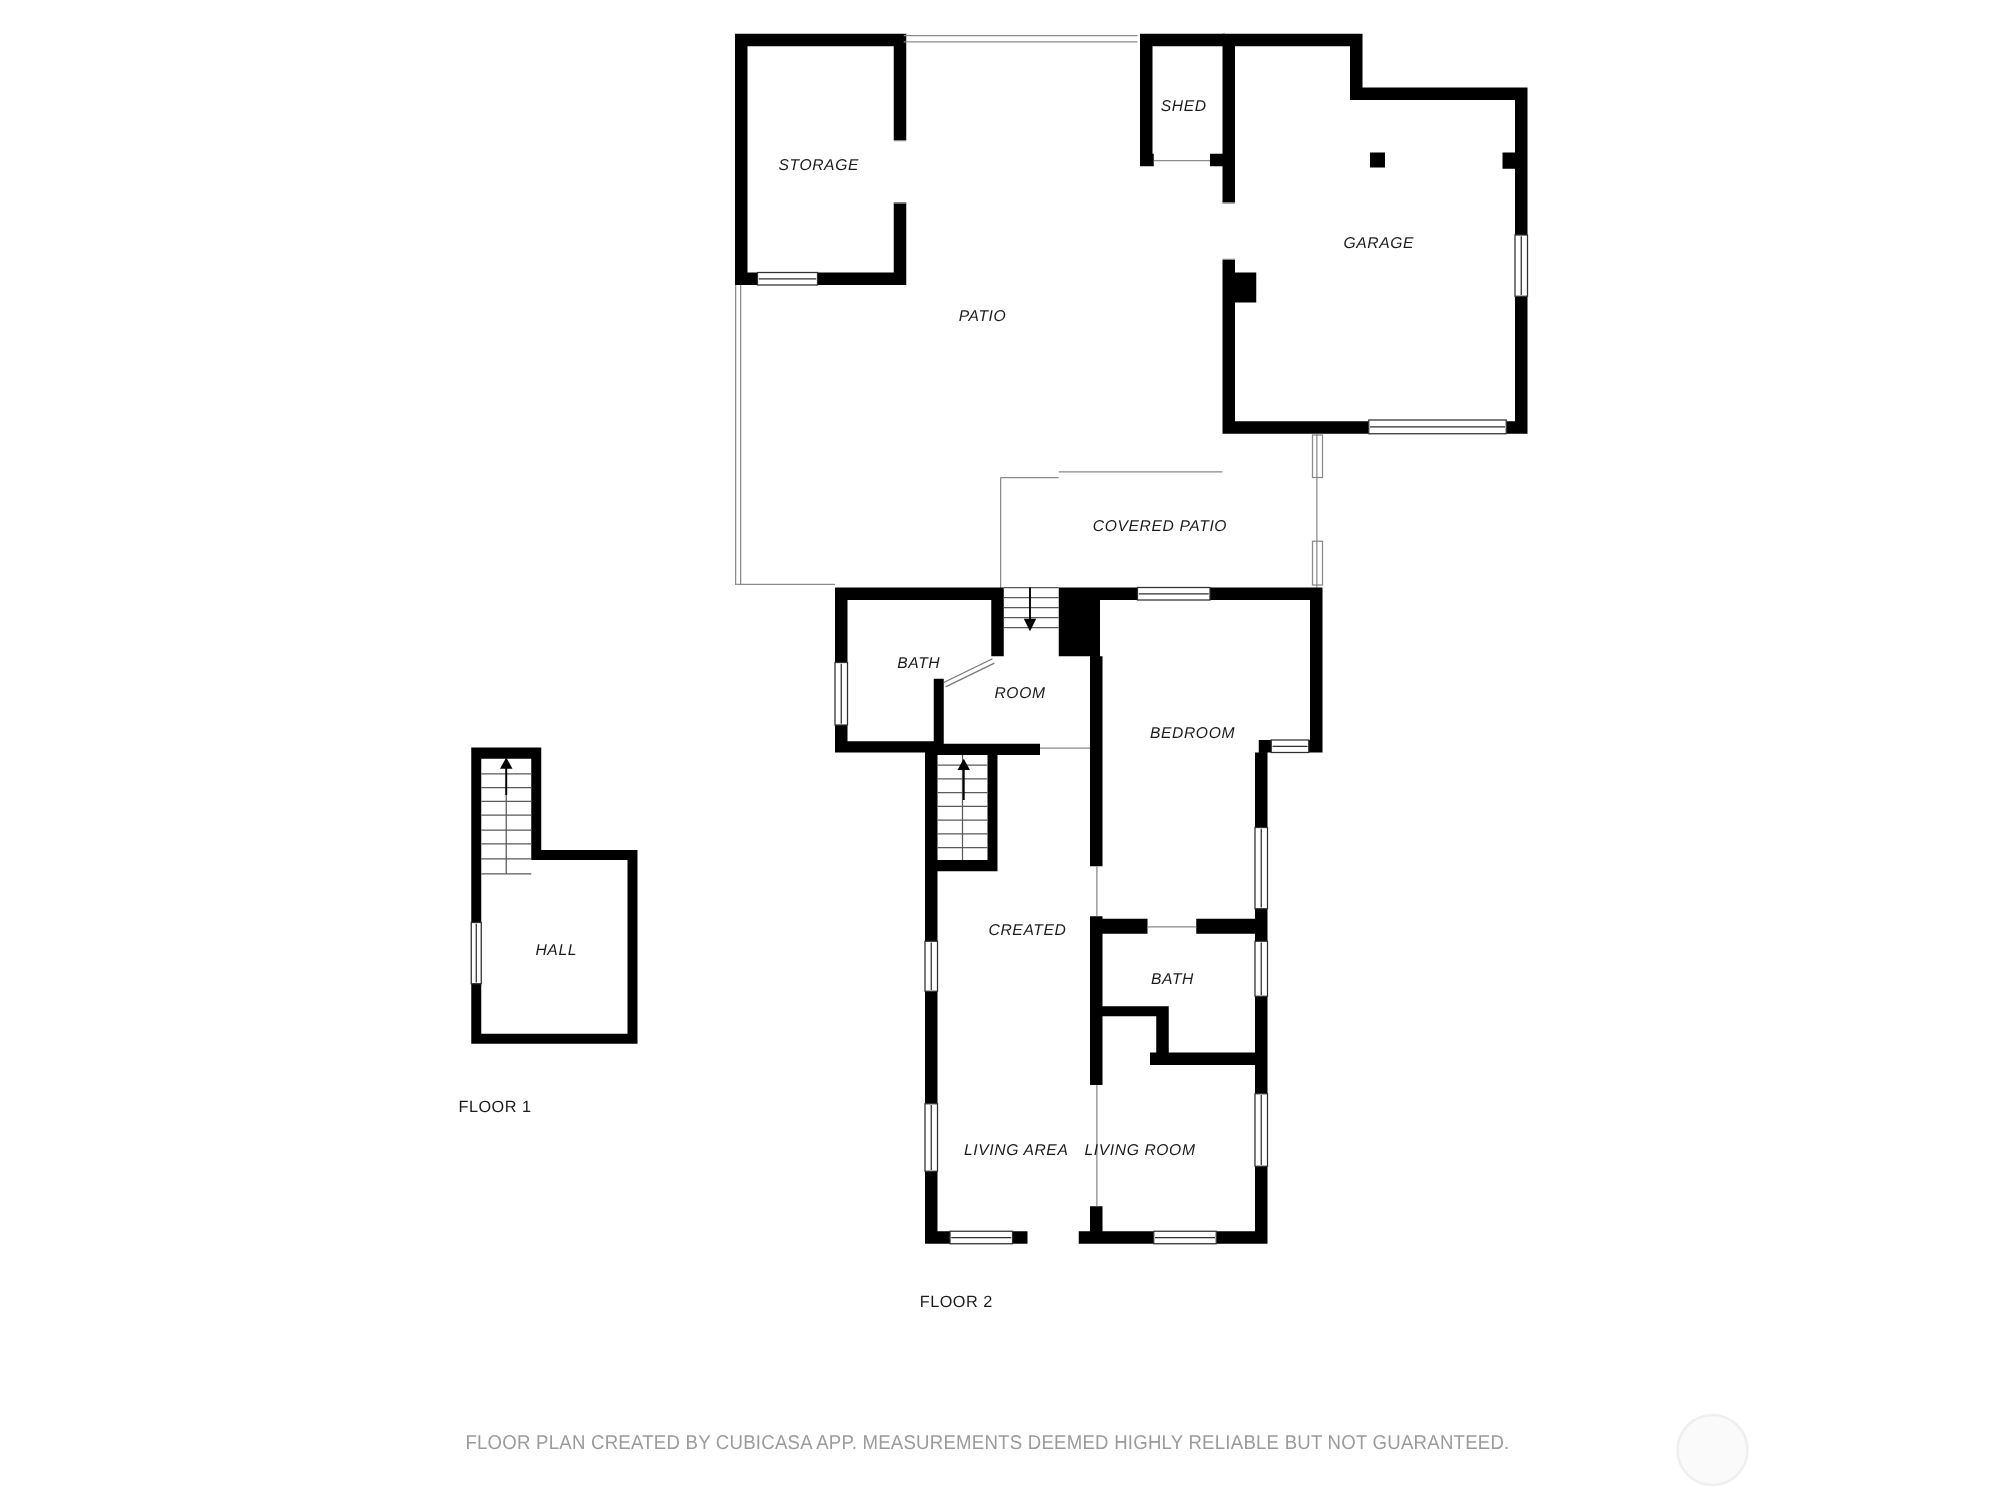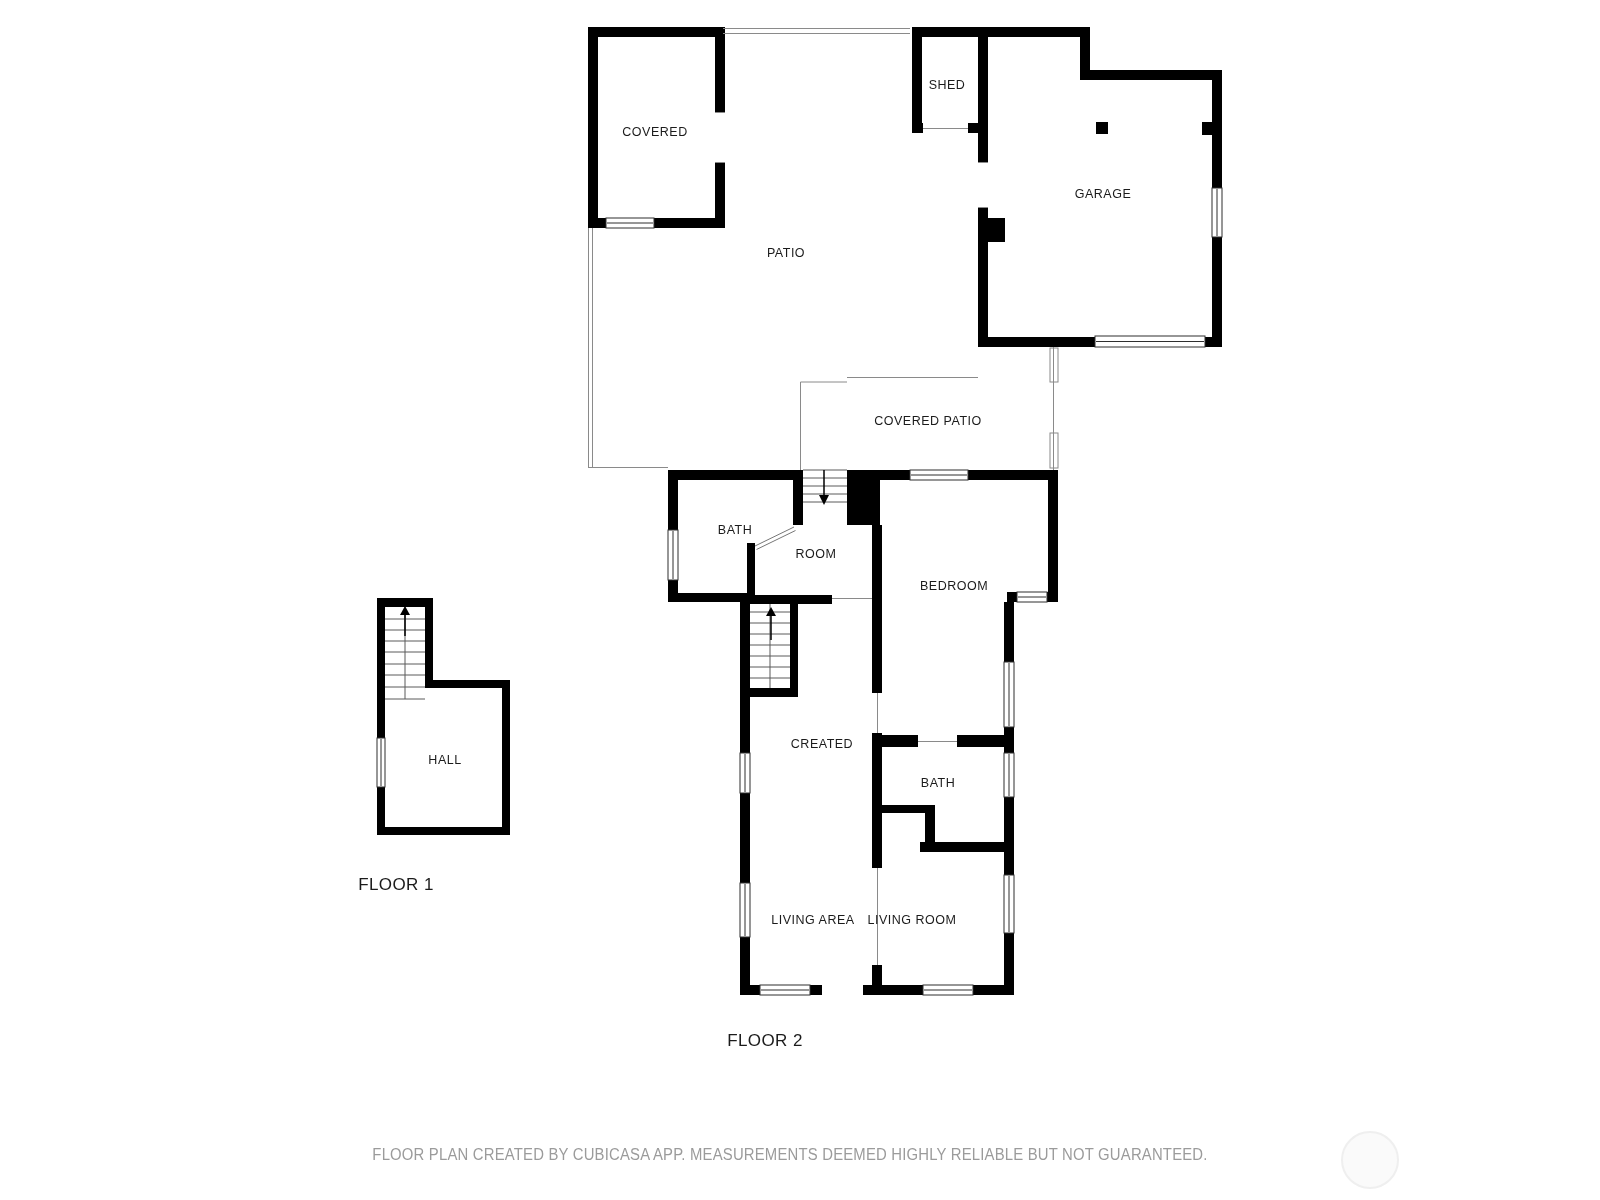--- a/index.html
+++ b/index.html
@@ -8,23 +8,23 @@
   svg{position:absolute;left:0;top:0;}
   .wallfill{fill:var(--wall,#000);stroke:none;}
   .winfill{fill:#ffffff;}
   .framestroke{stroke:var(--window_frame,#2f2f2f);stroke-width:1;}
   .thinstroke{stroke:var(--thin_line,#8a8a8a);stroke-width:1;fill:none;}
   .stairstroke{stroke:#5a5a5a;stroke-width:1;fill:none;}
   .doorstroke{stroke:#777;stroke-width:1;fill:none;}
   .arrfill{fill:#000;}
   .arrstem{stroke:#000;stroke-width:1.5;fill:none;}
   .lbl{position:absolute;transform:translate(-50%,-50%);white-space:nowrap;
-       font-size:12.5px;letter-spacing:.5px;color:var(--label_text,#1b1b1b);}
+       font-size:12.5px;letter-spacing:.5px;color:var(--label_text,#1b1b1b);font-style:italic;}
   .cap{position:absolute;transform:translate(-50%,-50%);white-space:nowrap;
-       font-size:17px;letter-spacing:.4px;color:var(--label_text,#1b1b1b);}
+       font-size:13px;letter-spacing:.4px;color:var(--label_text,#1b1b1b);}
   .footer{position:absolute;left:0;top:1146px;width:1580px;text-align:center;
           font-size:16px;letter-spacing:.2px;color:var(--disclaimer_text,#9b9b9b);
           transform:scaleX(.93);transform-origin:center;}
   .watermark{position:absolute;left:1341px;top:1131px;width:54px;height:54px;border-radius:50%;
              background:var(--watermark_fill,#fafafa);border:2px solid var(--watermark_border,#efefef);}
 </style>
 </head>
 <body>
 
 <div id="canvas">
@@ -112,21 +112,21 @@
       <rect x="760" y="985" width="50" height="10" class="winfill framestroke"></rect>
       <rect x="923" y="985" width="50" height="10" class="winfill framestroke"></rect>
       <rect x="377" y="738" width="8" height="49" class="winfill framestroke"></rect>
       <path class="framestroke" fill="none" d="
         M607 223h46 M1217 189v47 M1096 341.5h108 M911 475h56 M1018 597h28
         M1009 663v63 M1009 754v42 M1009 876v56 M673 531v48 M745 754v38 M745 884v52
         M761 990h48 M924 990h48 M381 739v47"></path>
     </g>
   </svg>
 
-  <div class="lbl" style="left:655px;top:132px">COVERED</div>
+  <div class="lbl" style="left:655px;top:132px">STORAGE</div>
   <div class="lbl" style="left:947px;top:85px">SHED</div>
   <div class="lbl" style="left:1103px;top:194px">GARAGE</div>
   <div class="lbl" style="left:786px;top:253px">PATIO</div>
   <div class="lbl" style="left:928px;top:421px">COVERED PATIO</div>
   <div class="lbl" style="left:735px;top:530px">BATH</div>
   <div class="lbl" style="left:816px;top:554px">ROOM</div>
   <div class="lbl" style="left:954px;top:586px">BEDROOM</div>
   <div class="lbl" style="left:822px;top:744px">CREATED</div>
   <div class="lbl" style="left:938px;top:783px">BATH</div>
   <div class="lbl" style="left:813px;top:920px">LIVING AREA</div>

